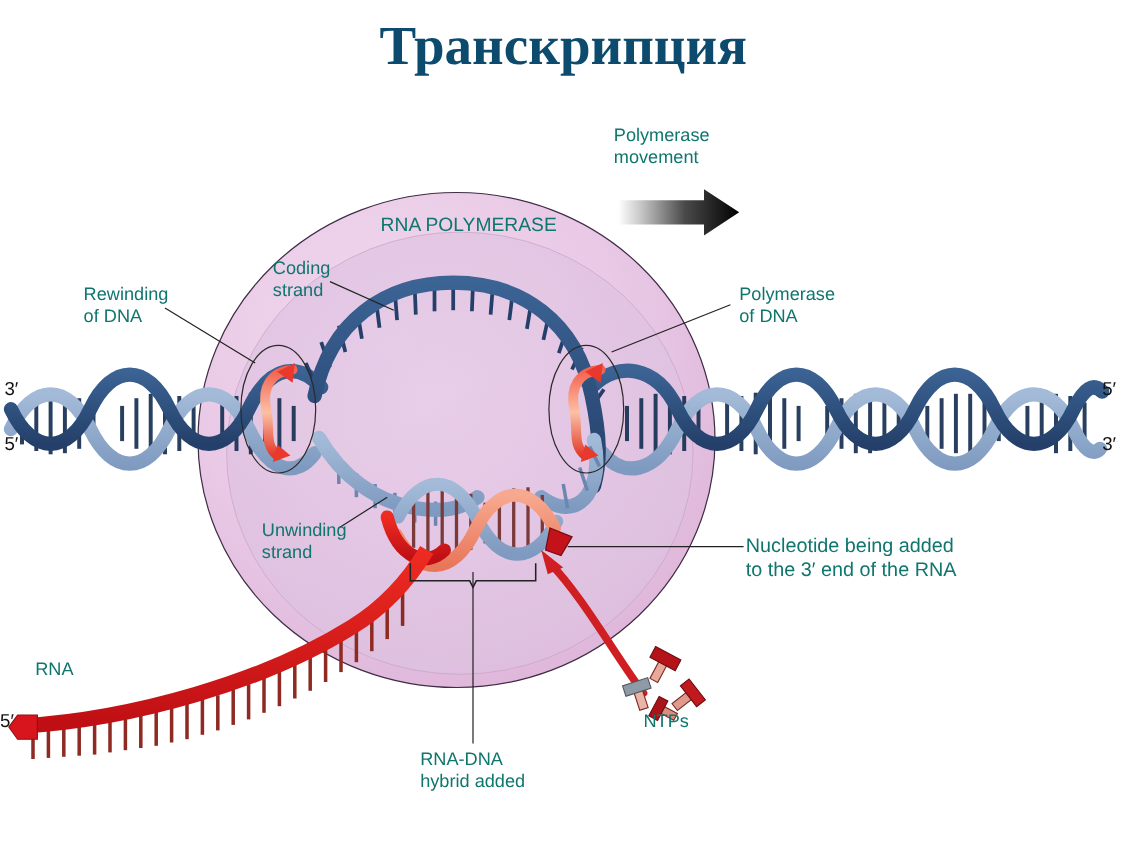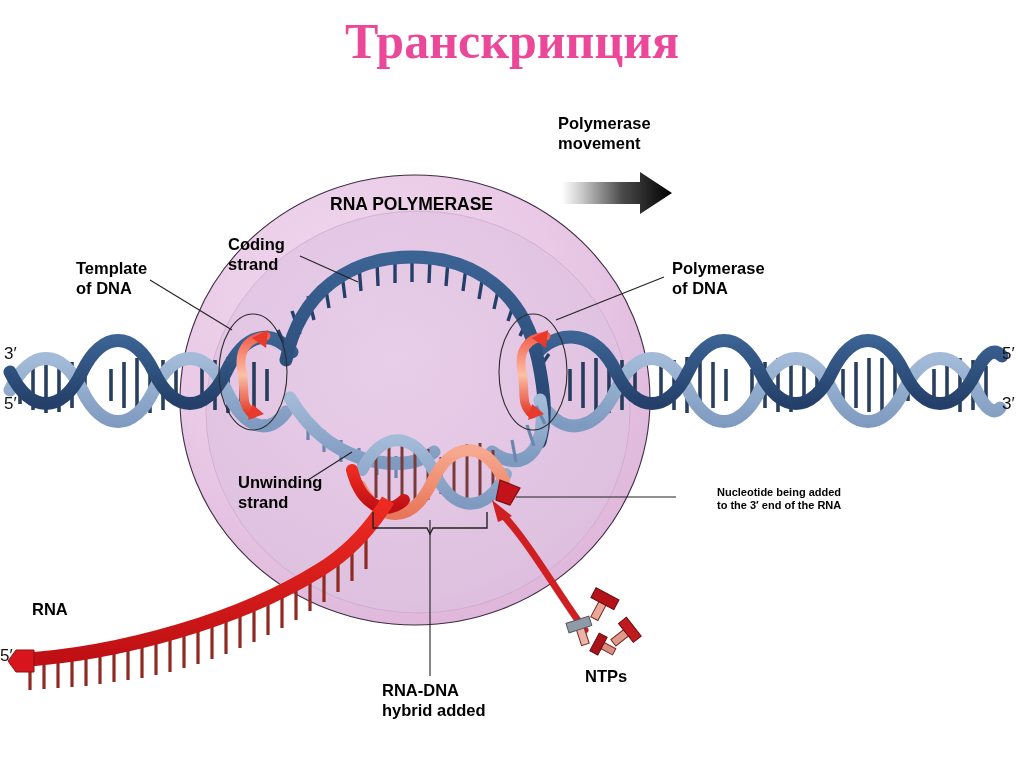--- a/index.html
+++ b/index.html
@@ -22,34 +22,33 @@
   }
   #title {
     position: absolute;
     left: 0;
     top: 12px;
     width: 1024px;
     text-align: center;
     font-family: "Liberation Serif", serif;
     font-weight: bold;
     font-size: 50px;
-    color: #ec4899;
+    color: #0c4a6e;
     letter-spacing: 0px;
   }
   .lbl {
     position: absolute;
     font-family: "Liberation Sans", sans-serif;
-    color: #000000;
+    color: #0f766e;
     white-space: pre;
     line-height: 1.22;
-    font-weight: bold;
-  }
-  .lbl-15 { font-size: 11px; margin-left: 39px; }
+  }
+  .lbl-15 { font-size: 18px; }
   .lbl-16 { font-size: 16.5px; }
-  .lbl-17 { font-size: 17.5px; }
+  .lbl-17 { font-size: 17.5px; margin-left: 16px; }
   .prime {
     position: absolute;
     font-family: "Liberation Sans", sans-serif;
     font-size: 17px;
     color: #111;
   }
   svg { display: block; }
 </style>
 </head>
 <body>
@@ -332,39 +331,39 @@
       </g>
     </g>
 
   </svg>
 
   <div class="lbl lbl-16" style="left:558px; top:113px;">Polymerase
 movement</div>
 
   <div class="lbl lbl-17" style="left:330px; top:194px;">RNA POLYMERASE</div>
 
-  <div class="lbl lbl-16" style="left:228px; top:234px;">Coding
+  <div class="lbl lbl-16" style="left:248px; top:234px;">Coding
 strand</div>
 
-  <div class="lbl lbl-16" style="left:76px; top:258px;">Template
+  <div class="lbl lbl-16" style="left:76px; top:258px;">Rewinding
 of DNA</div>
 
   <div class="lbl lbl-16" style="left:672px; top:258px;">Polymerase
 of DNA</div>
 
   <div class="lbl lbl-16" style="left:238px; top:472px;">Unwinding
 strand</div>
 
   <div class="lbl lbl-15" style="left:678px; top:486px;">Nucleotide being added
 to the 3′ end of the RNA</div>
 
   <div class="lbl lbl-16" style="left:382px; top:680px;">RNA-DNA
 hybrid added</div>
 
-  <div class="lbl lbl-16" style="left:585px; top:666px;">NTPs</div>
+  <div class="lbl lbl-16" style="left:585px; top:646px;">NTPs</div>
 
   <div class="lbl lbl-16" style="left:32px; top:599px;">RNA</div>
 
   <div class="prime" style="left:4px; top:344px;">3′</div>
   <div class="prime" style="left:4px; top:394px;">5′</div>
   <div class="prime" style="left:1002px; top:344px;">5′</div>
   <div class="prime" style="left:1002px; top:394px;">3′</div>
   <div class="prime" style="left:0px; top:646px;">5′</div>
 
 </div>

